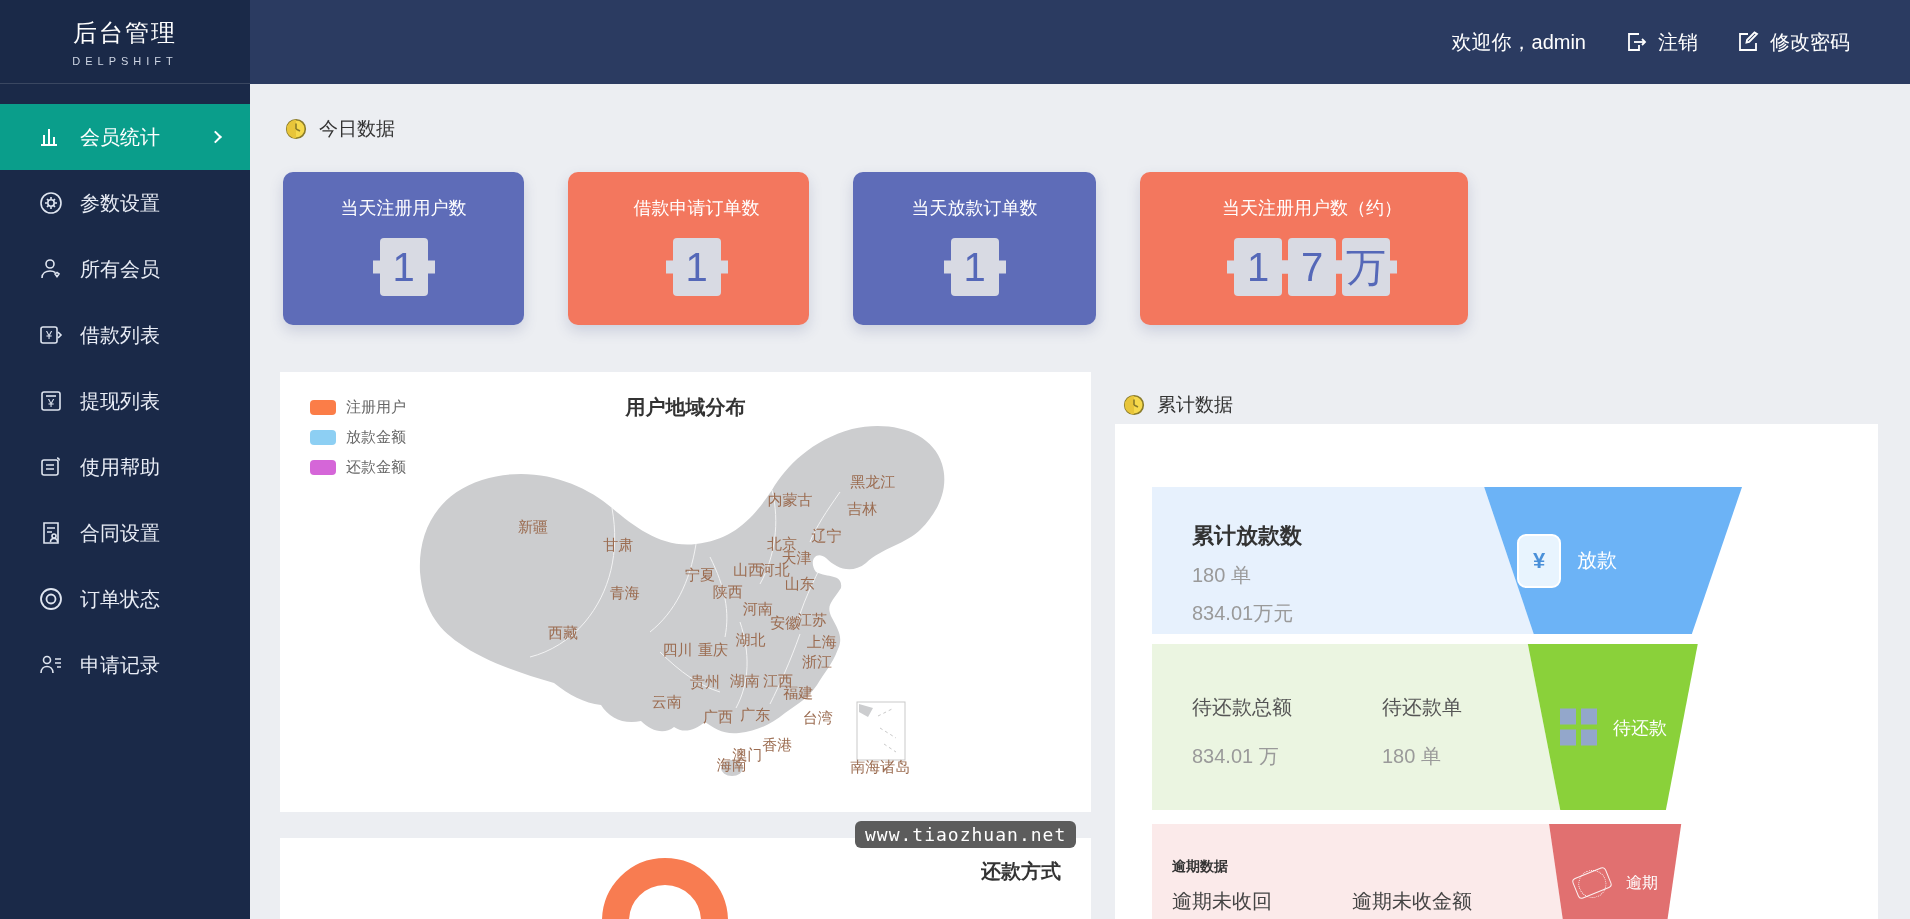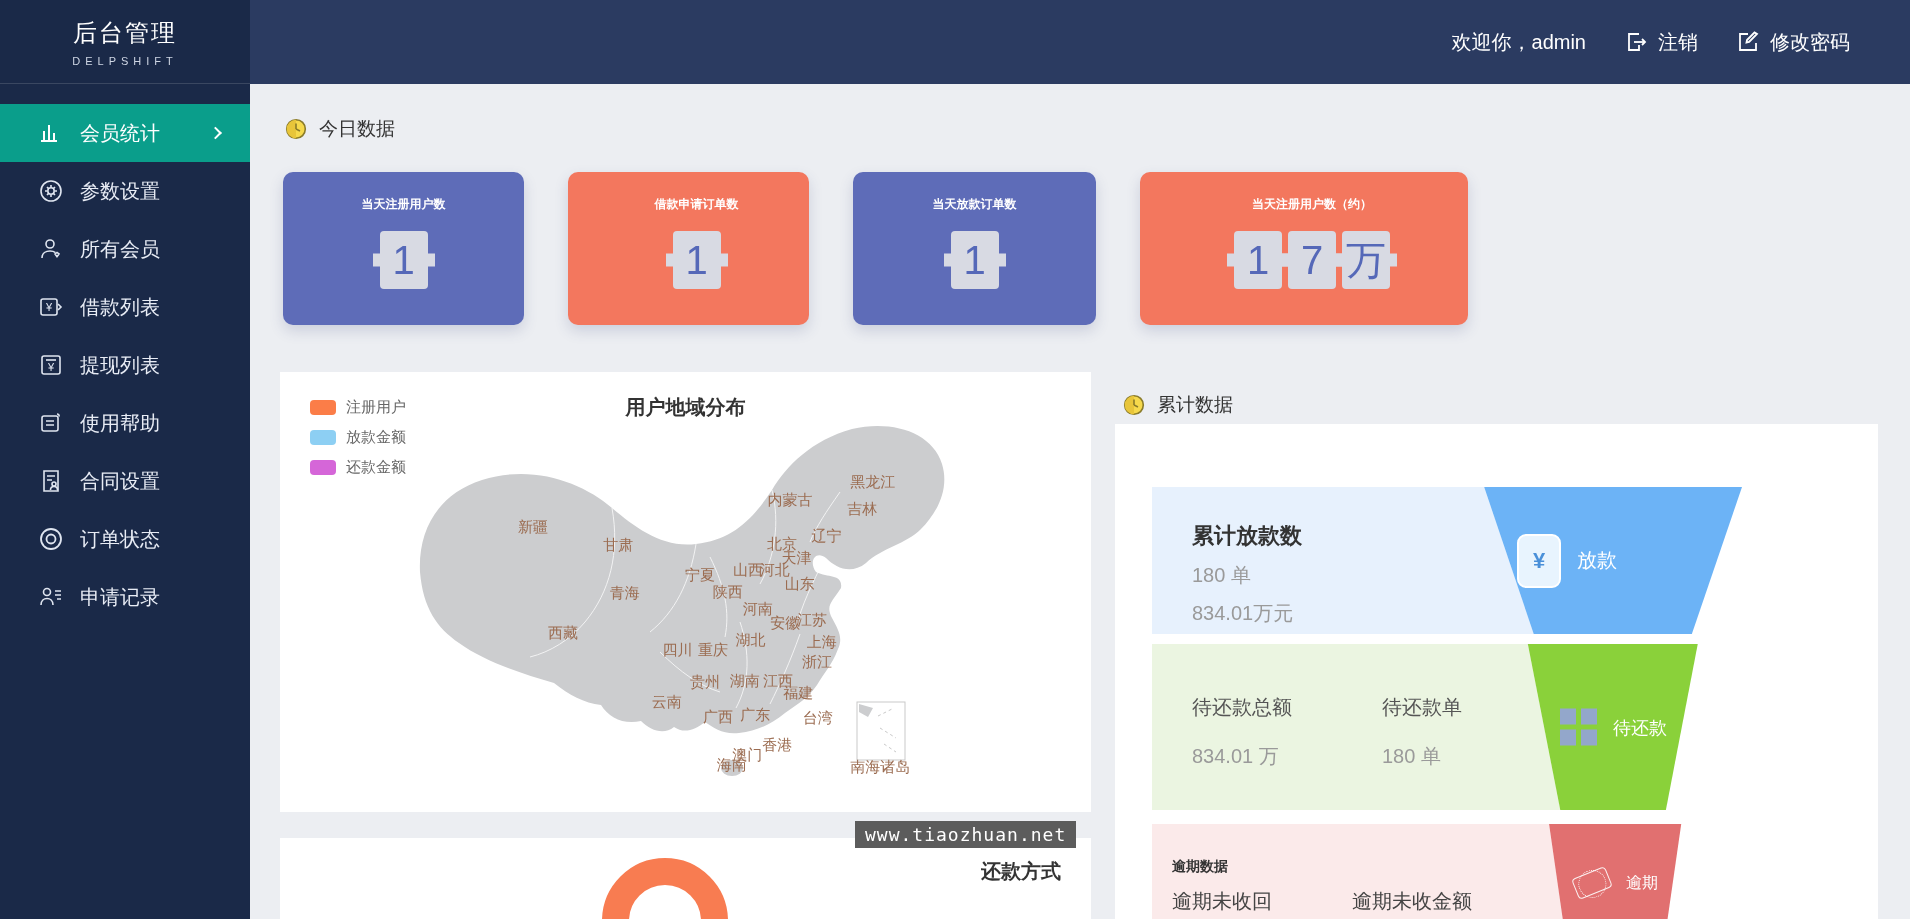--- a/index.html
+++ b/index.html
@@ -11,36 +11,36 @@
   .header-right { position:absolute; right:60px; top:0; height:84px; display:flex; align-items:center; gap:38px; color:#fff; font-size:20px; }
   .header-action { display:flex; align-items:center; gap:10px; cursor:pointer; }
   .header-action svg { display:block; }
 
   
   .sidebar { position:absolute; left:0; top:0; width:250px; height:919px; background:#1a2948; z-index:3; }
   .logo { height:84px; display:flex; flex-direction:column; align-items:center; justify-content:center; border-bottom:1px solid rgba(255,255,255,.14); }
   .logo-title { color:#fff; font-size:24px; letter-spacing:2px; }
   .logo-sub { color:#cfd6e4; font-size:11px; letter-spacing:5px; margin-top:6px; }
   .menu { padding-top:20px; }
-  .menu-item { height:58px; display:flex; align-items:center; padding-left:38px; color:#e8ecf5; font-size:20px; cursor:pointer; position:relative; }
+  .menu-item { height:66px; display:flex; align-items:center; padding-left:38px; color:#e8ecf5; font-size:20px; cursor:pointer; position:relative; }
   .menu-item .mi-icon { width:26px; height:26px; margin-right:16px; flex:0 0 26px; }
   .menu-item.active { background:#0a9e8b; color:#fff; }
   .menu-item.active .chev { position:absolute; right:30px; top:50%; width:9px; height:9px; border-top:2px solid #fff; border-right:2px solid #fff; transform:translateY(-50%) rotate(45deg); }
 
   
   .main { position:absolute; left:250px; top:84px; width:1660px; height:835px; }
 
   .section-title { position:absolute; display:flex; align-items:center; gap:12px; font-size:19px; color:#333; }
   .section-title svg { display:block; }
 
   
   .card { position:absolute; top:88px; height:153px; border-radius:10px; box-shadow:0 6px 14px rgba(60,70,130,.18); }
   .card.blue { background:#5e6cb8; }
   .card.orange { background:#f3775e;padding-left:16px; }
-  .card-title { color:#fff; font-size:12px; text-align:center; margin-top:24px;font-weight:bold; }
+  .card-title { color:#fff; font-size:18px; text-align:center; margin-top:24px; }
   .digits { display:flex; justify-content:center; margin-top:18px; }
   .digit { width:48px; height:58px; background:#d8dae3; border-radius:4px; color:#5568b8; font-size:40px; display:flex; align-items:center; justify-content:center; position:relative; margin:0 3px; }
   .digit::before, .digit::after { content:''; position:absolute; width:7px; height:13px; background:#d8dae3; top:50%; transform:translateY(-50%); }
   .digit::before { left:-7px; } .digit::after { right:-7px; }
 
   
   .map-panel { position:absolute; left:30px; top:288px; width:811px; height:440px; background:#fff; }
   .map-title { position:absolute; left:0; right:0; top:22px; text-align:center; font-size:20px; font-weight:bold; color:#333; }
   .legend { position:absolute; left:30px; top:26px; }
   .legend-row { display:flex; align-items:center; gap:10px; margin-bottom:11px; }
@@ -82,21 +82,21 @@
 
   .row3-sub { position:absolute; left:20px; top:34px; font-size:14px; color:#333; font-weight:bold; }
   .row3-cols { position:absolute; left:20px; top:64px; display:flex; gap:80px; }
   .row3-col { font-size:20px; color:#444; }
 
   
   .repay-panel { position:absolute; left:30px; top:754px; width:811px; height:165px; background:#fff; }
   .repay-title { position:absolute; right:30px; top:20px; font-size:20px; font-weight:bold; color:#333; }
   .donut { position:absolute; left:322px; top:20px; width:126px; height:126px; border:27px solid #f87c51; border-radius:50%; }
 
-  .watermark { position:absolute; left:605px; top:737px; background:#5c5c5c; color:#fff; font-family:"DejaVu Sans Mono","Liberation Mono",monospace; font-size:18px; padding:3px 10px; letter-spacing:1px; z-index:5; }
+  .watermark { position:absolute; left:605px; top:737px; background:#5c5c5c; color:#fff; font-family:"DejaVu Sans Mono","Liberation Mono",monospace; font-size:18px; padding:3px 10px; letter-spacing:1px; z-index:5;border-radius:6px; }
 </style>
 </head>
 <body>
 
 <div class="header">
   <div class="header-right">
     <span>欢迎你，admin</span>
     <span class="header-action">
       <span>
         <svg width="24" height="24" viewBox="0 0 24 24" fill="none" stroke="#fff" stroke-width="1.8">

